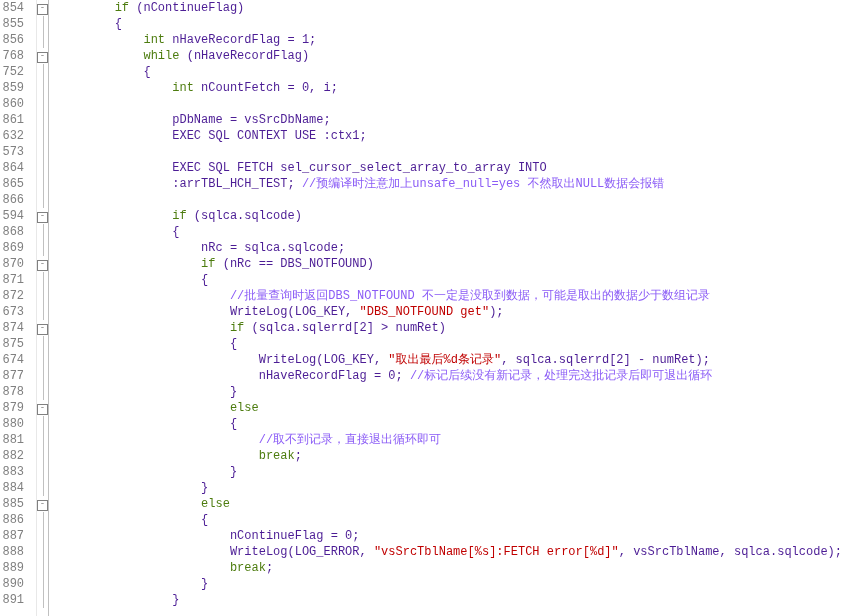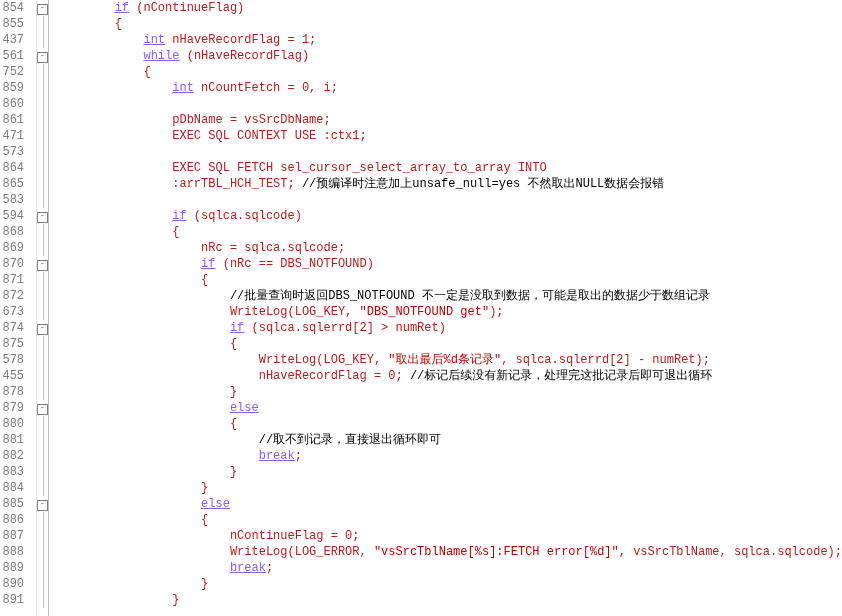--- a/index.html
+++ b/index.html
@@ -67,54 +67,54 @@
     z-index: 1;
   }
   .code {
     flex: 1;
     padding-left: 8px;
     white-space: pre;
   }
   .code div {
     height: 16px;
   }
-  .kw   { color: #8b5cf6; text-decoration: underline; }
+  .kw   { color: #4d7c0f; }
   .str  { color: #C00000; }   
-  .com  { color: #000000; }   
-  .id   { color: #b91c1c; } 
+  .com  { color: #8b5cf6; }   
+  .id   { color: #4c1d95; } 
 </style>
 </head>
 <body>
 
 <div class="editor">
   <div class="gutter" id="gutter">
       <div>854</div>
       <div>855</div>
-      <div>437</div>
-      <div>561</div>
+      <div>856</div>
+      <div>768</div>
       <div>752</div>
       <div>859</div>
       <div>860</div>
       <div>861</div>
-      <div>471</div>
+      <div>632</div>
       <div>573</div>
       <div>864</div>
       <div>865</div>
-      <div>583</div>
+      <div>866</div>
       <div>594</div>
       <div>868</div>
       <div>869</div>
       <div>870</div>
       <div>871</div>
       <div>872</div>
       <div>673</div>
       <div>874</div>
       <div>875</div>
-      <div>578</div>
-      <div>455</div>
+      <div>674</div>
+      <div>877</div>
       <div>878</div>
       <div>879</div>
       <div>880</div>
       <div>881</div>
       <div>882</div>
       <div>883</div>
       <div>884</div>
       <div>885</div>
       <div>886</div>
       <div>887</div>

